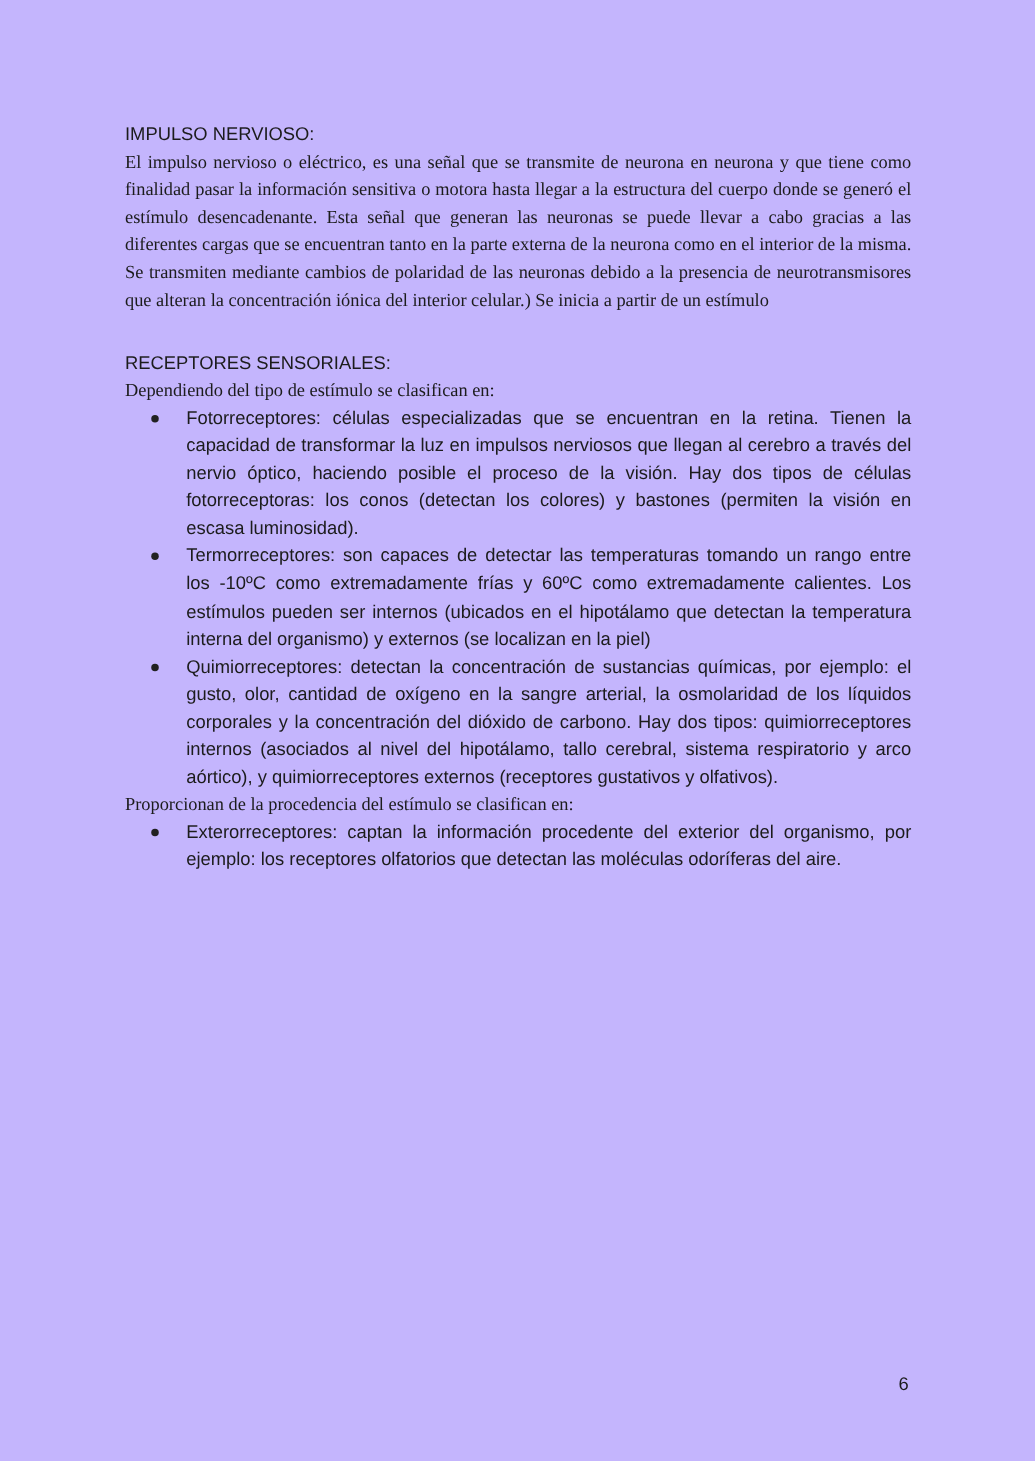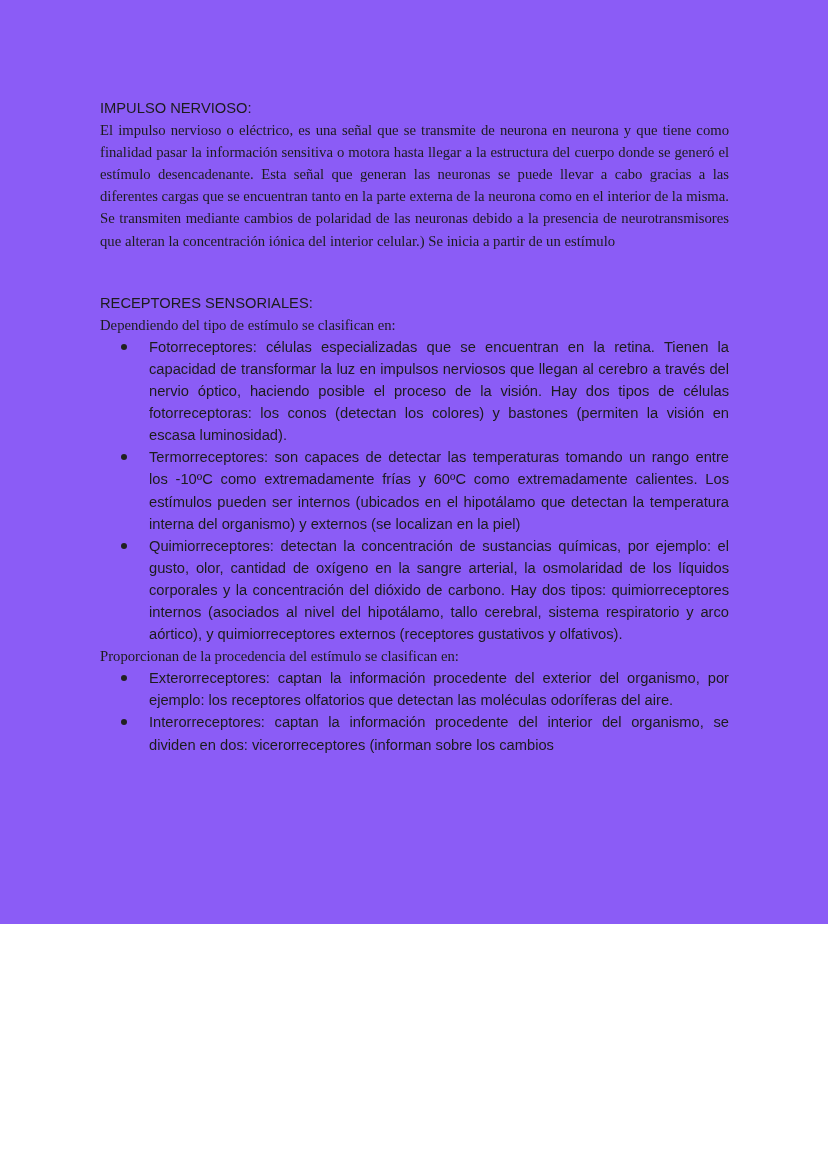--- a/index.html
+++ b/index.html
@@ -3,43 +3,43 @@
 <meta charset="utf-8">
 <style>
   html, body {
     margin: 0;
     padding: 0;
     background: #ffffff;
   }
   .page {
     position: relative;
     width: 828px;
-    height: 924px;
-    background: #8b5cf6;
+    height: 1169px;
+    background: #c4b5fd;
     font-family: "Liberation Sans", "DejaVu Sans", sans-serif;
     font-size: 14.7px;
     line-height: 22.1px;
     color: #1c1c1c;
     overflow: hidden;
   }
   .content {
     position: absolute;
     left: 100px;
     top: 97px;
     width: 629px;
     text-align: justify;
   }
   .heading {
     font-size: 14.7px;
     font-weight: normal;
     margin: 0;
     text-align: left;
   }
   .section-gap {
-    margin-top: 40px;
+    margin-top: 28px;
   }
   p {
     margin: 0;
     font-family: Liberation Serif, serif;
   }
   .lead {
     text-align: left;
   }
   ul.bullets {
     margin: 0;
@@ -86,20 +86,19 @@
       <p class="lead">Dependiendo del tipo de estímulo se clasifican en:</p>
       <ul class="bullets">
         <li>Fotorreceptores: células especializadas que se encuentran en la retina. Tienen la capacidad de transformar la luz en impulsos nerviosos que llegan al cerebro a través del nervio óptico, haciendo posible el proceso de la visión. Hay dos tipos de células fotorreceptoras: los conos (detectan los colores) y bastones (permiten la visión en escasa luminosidad).</li>
         <li>Termorreceptores: son capaces de detectar las temperaturas tomando un rango entre los -10ºC como extremadamente frías y 60ºC como extremadamente calientes. Los estímulos pueden ser internos (ubicados en el hipotálamo que detectan la temperatura interna del organismo) y externos (se localizan en la piel)</li>
         <li>Quimiorreceptores: detectan la concentración de sustancias químicas, por ejemplo: el gusto, olor, cantidad de oxígeno en la sangre arterial, la osmolaridad de los líquidos corporales y la concentración del dióxido de carbono. Hay dos tipos: quimiorreceptores internos (asociados al nivel del hipotálamo, tallo cerebral, sistema respiratorio y arco aórtico), y quimiorreceptores externos (receptores gustativos y olfativos).</li>
       </ul>
 
       <p class="lead">Proporcionan de la procedencia del estímulo se clasifican en:</p>
       <ul class="bullets">
         <li>Exterorreceptores: captan la información procedente del exterior del organismo, por ejemplo: los receptores olfatorios que detectan las moléculas odoríferas del aire.</li>
-        <li>Interorreceptores: captan la información procedente del interior del organismo, se dividen en dos: vicerorreceptores (informan sobre los cambios</li>
       </ul>
     </div>
 
   </div>
 
   <div class="page-number">6</div>
 </div>
 
 </body></html>

